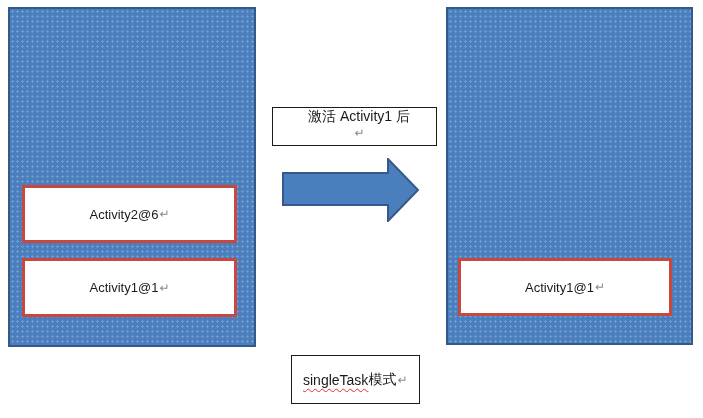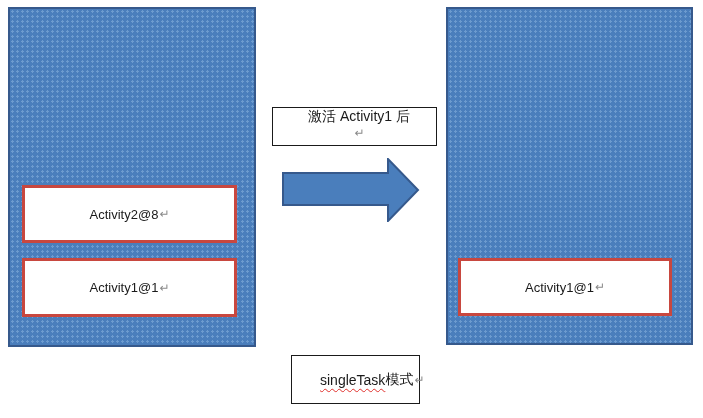--- a/index.html
+++ b/index.html
@@ -79,31 +79,30 @@
     font-size: 14px;
     color: #1A1A1A;
     white-space: nowrap;
   }
   .wavy {
     text-decoration-line: underline;
     text-decoration-style: wavy;
     text-decoration-color: #E0312D;
     text-decoration-thickness: 1px;
     text-underline-offset: 3px;
-    margin-left: 17px;
   }
 </style>
 </head>
 <body>
 
 <div class="canvas">
 
   <div class="task-rect before">
     <div class="activity-box slot-top">
-      <span>Activity2@8</span>
+      <span>Activity2@6</span>
         <span class="pmark">↵</span>
     </div>
     <div class="activity-box slot-bottom">
       <span>Activity1@1</span>
         <span class="pmark">↵</span>
     </div>
   </div>
 
   <div class="transition-label-box">
     <span>激活 Activity1 后</span>

